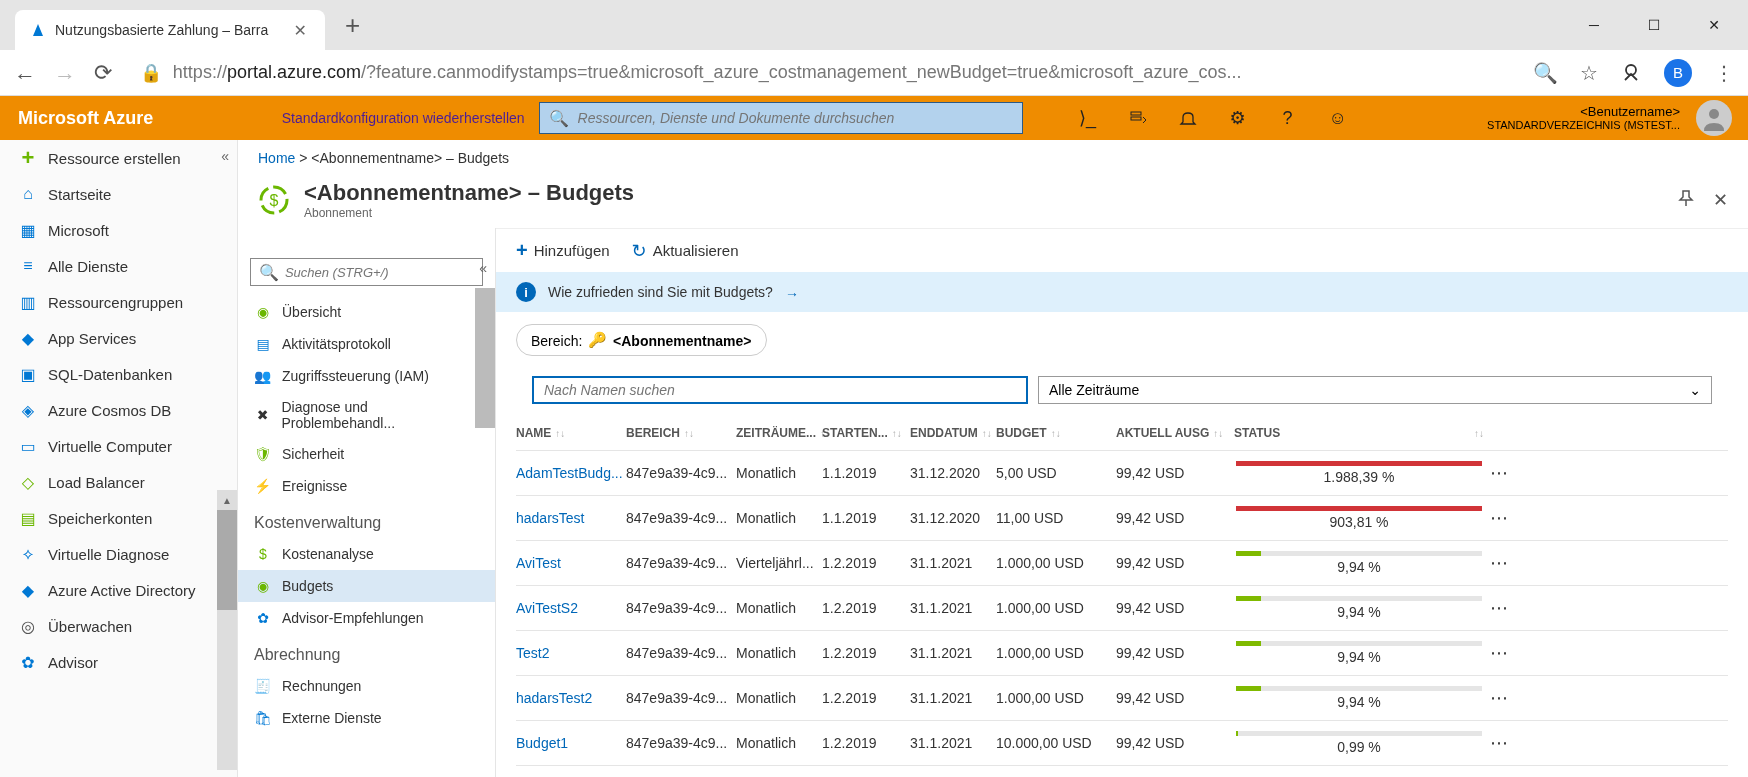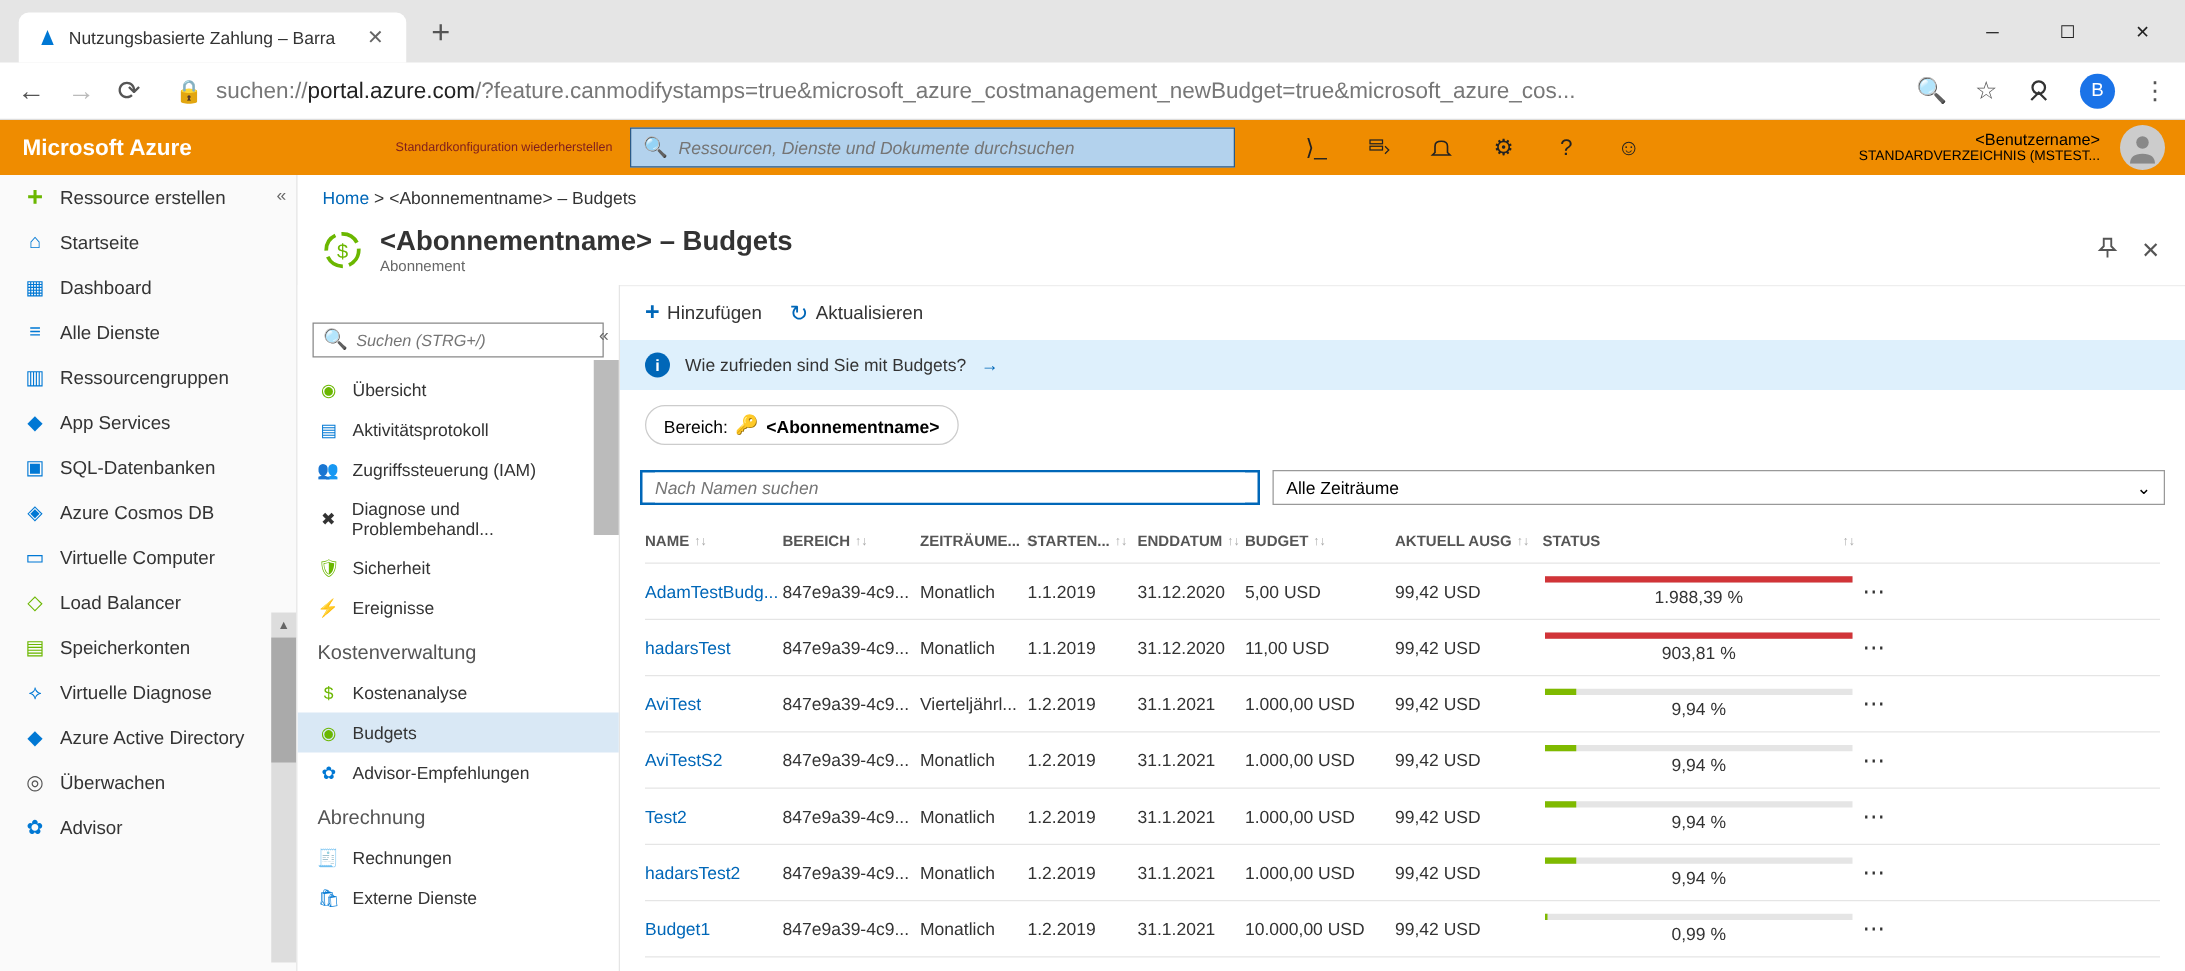--- a/index.html
+++ b/index.html
@@ -20,21 +20,21 @@
 .nav-btn.disabled { color: #bbb; }
 .url-box { flex: 1; display: flex; align-items: center; gap: 10px; font-size: 18px; color: #777; padding-left: 10px; }
 .url-host { color: #222; }
 .url-text { white-space: nowrap; overflow: hidden; text-overflow: ellipsis; }
 .addr-icons { display: flex; align-items: center; gap: 22px; font-size: 20px; color: #555; }
 .user-badge { width: 28px; height: 28px; border-radius: 50%; background: #1a73e8; color: #fff; display: flex; align-items: center; justify-content: center; font-size: 15px; font-weight: 500; }
 
 
 .azure-bar { background: #ef8c00; height: 44px; display: flex; align-items: center; color: #fff; padding: 0 10px; }
 .azure-logo { font-size: 18px; font-weight: 600; padding-left: 8px; }
-.azure-restore { margin-left: auto; color: #7f1d1d; font-size: 10px; padding: 0 14px; }
+.azure-restore { margin-left: auto; color: #4c1d95; font-size: 14px; padding: 0 14px; }
 .azure-search { display: flex; align-items: center; background: #b3d2ed; border: 1.5px solid #2b5a87; height: 32px; width: 484px; padding: 0 10px; gap: 8px; }
 .azure-search input { border: none; background: transparent; font-size: 14px; flex: 1; font-style: italic; color: #666; outline: none; }
 .azure-tools { display: flex; align-items: center; }
 .azure-tool { width: 50px; height: 44px; display: flex; align-items: center; justify-content: center; font-size: 18px; cursor: pointer; color: #222; }
 .azure-user { text-align: right; padding: 0 10px; color: #000; font-size: 13px; line-height: 1.2; }
 .azure-avatar { width: 36px; height: 36px; border-radius: 50%; background: #ccc; display: flex; align-items: center; justify-content: center; margin: 0 6px; }
 
 
 .main { display: flex; height: calc(777px - 50px - 46px - 44px); background: #fff; }
 
@@ -75,21 +75,21 @@
 .tb-btn .plus { color: #0067b8; font-size: 20px; font-weight: bold; }
 .tb-btn .refresh { color: #0067b8; font-size: 18px; }
 
 .info-banner { background: #def0fc; padding: 10px 20px; display: flex; align-items: center; gap: 12px; font-size: 14px; color: #333; }
 .info-icon { width: 20px; height: 20px; border-radius: 50%; background: #0067b8; color: #fff; display: flex; align-items: center; justify-content: center; font-size: 13px; font-weight: bold; }
 
 .scope-row { padding: 12px 20px; }
 .scope-chip { display: inline-flex; align-items: flex-end; gap: 6px; border: 1px solid #ccc; border-radius: 16px; padding: 6px 14px; font-size: 14px; background: #fff; }
 .scope-key { color: #d9a300; font-size: 15px; }
 
-.filter-row { display: flex; gap: 10px; padding: 8px 16px 12px; }
+.filter-row { display: flex; gap: 10px; padding: 8px 36px 12px; }
 .name-search { flex: 0 0 496px; border: 2px solid #0067b8; height: 28px; padding: 0 10px; font-size: 14px; font-style: italic; color: #888; }
 .name-search input { border:none; width:100%; height:100%; outline:none; font-style:italic; color:#888; font-size:14px;}
 .period-select { flex: 1; border: 1px solid #999; height: 28px; padding: 0 10px; display: flex; align-items: center; justify-content: space-between; font-size: 14px; cursor: pointer; }
 
 .grid { padding: 0 20px; }
 .grid-head, .grid-row { display: grid; grid-template-columns: 110px 110px 86px 88px 86px 120px 118px 250px 30px; gap: 0; align-items: center; border-bottom: 1px solid #e5e5e5; }
 .grid-head { font-size: 12px; font-weight: 600; color: #555; padding: 10px 0; }
 .grid-head > div { display: flex; align-items: center; gap: 4px; }
 .sort-arrows { font-size: 10px; color: #aaa; }
 .grid-row { font-size: 14px; padding: 10px 0; color: #333; }
@@ -122,21 +122,21 @@
       <div class="win-btn">☐</div>
       <div class="win-btn">✕</div>
     </div>
   </div>
   <div class="addr-bar">
     <span class="nav-btn">←</span>
     <span class="nav-btn disabled">→</span>
     <span class="nav-btn">⟳</span>
     <div class="url-box">
       <span>🔒</span>
-      <span class="url-text"><span>suchen://</span><span class="url-host">portal.azure.com</span><span>/?feature.canmodifystamps=true&amp;microsoft_azure_costmanagement_newBudget=true&amp;microsoft_azure_cos...</span></span>
+      <span class="url-text"><span>https://</span><span class="url-host">portal.azure.com</span><span>/?feature.canmodifystamps=true&amp;microsoft_azure_costmanagement_newBudget=true&amp;microsoft_azure_cos...</span></span>
     </div>
     <div class="addr-icons">
       <span>🔍</span>
       <span>☆</span>
       <span>
           <svg width="22" height="22" viewBox="0 0 22 22">
             <circle cx="11" cy="8" r="5" fill="none" stroke="#333" stroke-width="1.8"></circle>
             <path d="M5 18 L11 12 L17 18" fill="none" stroke="#333" stroke-width="1.8"></path>
           </svg>
         </span>
@@ -190,21 +190,21 @@
     <div class="sb-item">
         <span class="sb-icon" style="color:#6bb700;font-size:22px;font-weight:bold">+</span>
         <span>Ressource erstellen</span>
       </div>
     <div class="sb-item">
         <span class="sb-icon" style="color:#0078d4">⌂</span>
         <span>Startseite</span>
       </div>
     <div class="sb-item">
         <span class="sb-icon" style="color:#0078d4">▦</span>
-        <span>Dashboard</span>
+        <span>Microsoft</span>
       </div>
     <div class="sb-item">
         <span class="sb-icon" style="color:#0078d4">≡</span>
         <span>Alle Dienste</span>
       </div>
     <div id="sb-favs">
         <div class="sb-item">
           <span class="sb-icon" style="color:#0078d4">▥</span>
           <span>Ressourcengruppen</span>
         </div>

